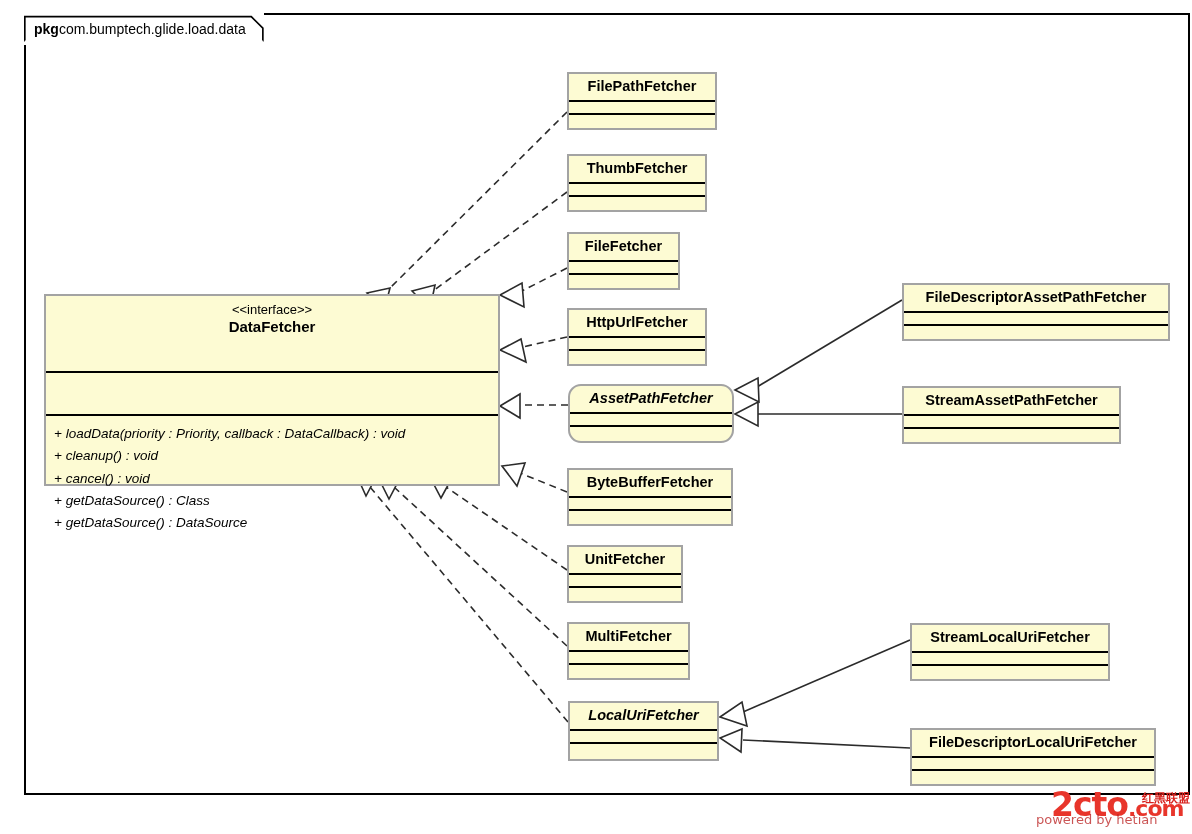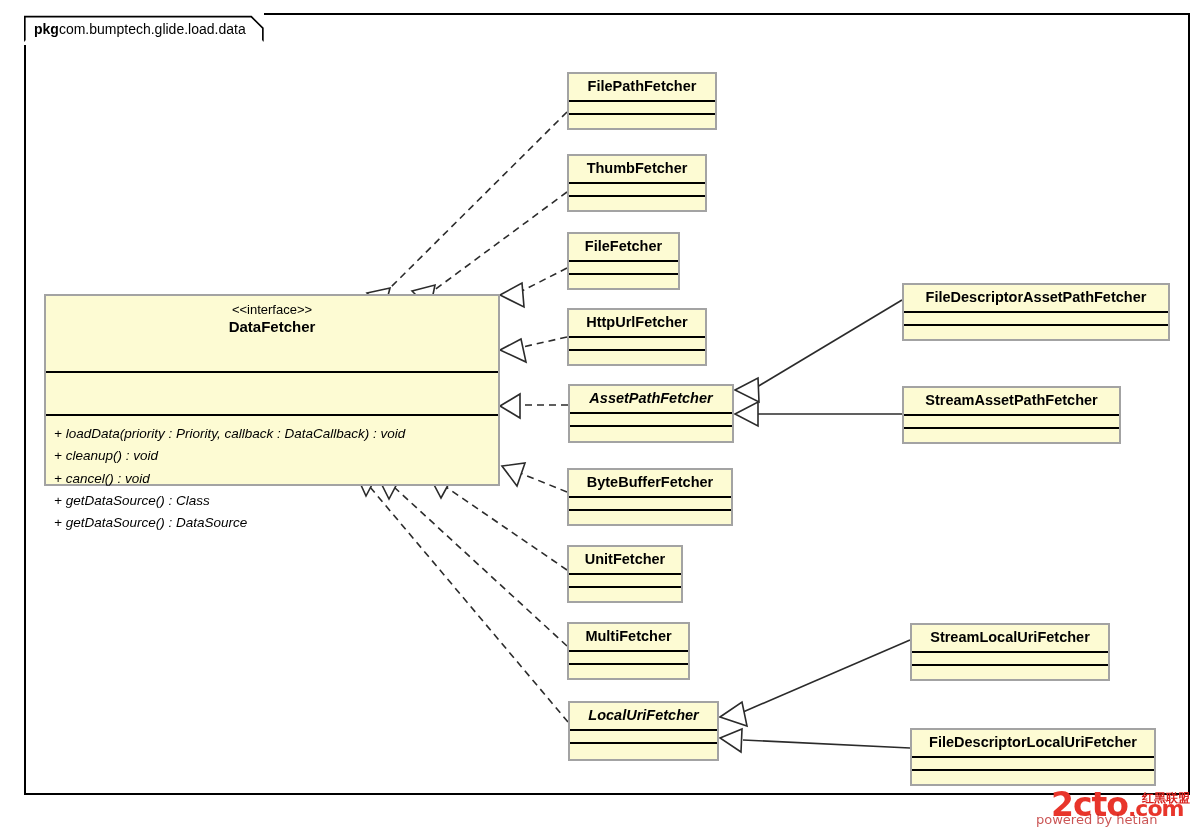--- a/index.html
+++ b/index.html
@@ -114,21 +114,21 @@
   }
   #cls-datafetcher .cls-name { padding-top: 7px; font-size: 15px; }
   #cls-datafetcher .compartment.attrs { flex: 0 0 10px; min-height: 10px; }
   #cls-datafetcher .compartment.ops { flex: 1 1 auto; padding-top: 7px; }
 
   
   #cls-filepathfetcher   { left: 555px; top:  72px; width: 150px; height: 58px; }
   #cls-thumbfetcher      { left: 555px; top: 154px; width: 140px; height: 58px; justify-content: space-between; }
   #cls-filefetcher       { left: 555px; top: 232px; width: 113px; height: 58px; }
   #cls-httpurlfetcher    { left: 555px; top: 308px; width: 140px; height: 58px; }
-  #cls-assetpathfetcher  { left: 556px; top: 384px; width: 166px; height: 59px; }
+  #cls-assetpathfetcher  { left: 556px; top: 384px; width: 166px; height: 59px; border-radius: 13px; }
   #cls-bytebufferfetcher { left: 555px; top: 468px; width: 166px; height: 58px; }
   #cls-unitfetcher       { left: 555px; top: 545px; width: 116px; height: 58px; }
   #cls-multifetcher      { left: 555px; top: 622px; width: 123px; height: 58px; }
   #cls-localurifetcher   { left: 556px; top: 701px; width: 151px; height: 60px; }
 
   
   #cls-fdassetpathfetcher   { left: 890px; top: 283px; width: 268px; height: 58px; }
   #cls-streamassetpath      { left: 890px; top: 386px; width: 219px; height: 58px; }
   #cls-streamlocalurifetch  { left: 898px; top: 623px; width: 200px; height: 58px; }
   #cls-fdlocalurifetcher    { left: 898px; top: 728px; width: 246px; height: 58px; }

